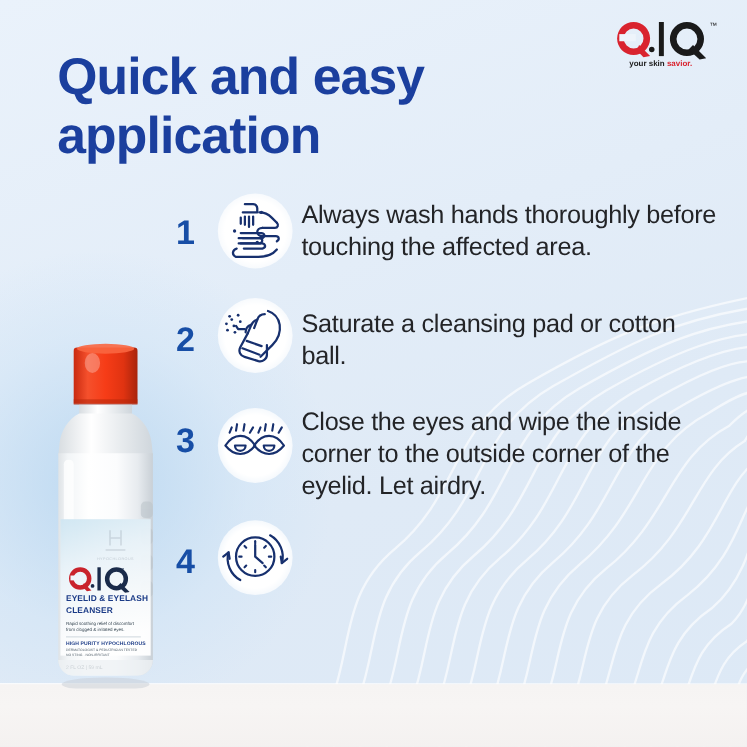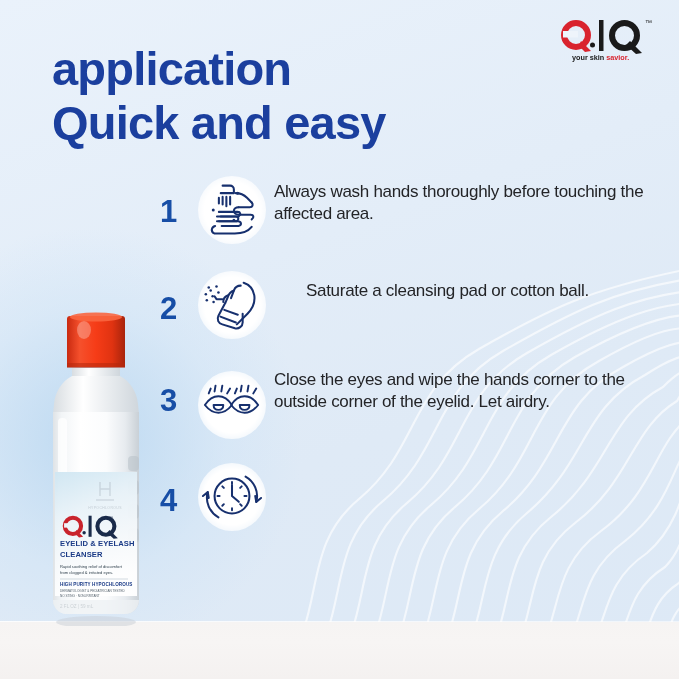--- a/index.html
+++ b/index.html
@@ -67,32 +67,32 @@
     position:relative;
   }
   .icon-disc {
     position:absolute; left:8px; top:8px; width:68px; height:68px;
     background:radial-gradient(circle at 50% 50%, #ffffff 58%, rgba(255,255,255,.55) 80%, rgba(255,255,255,0) 100%);
     border-radius:50%;
   }
   .step-icon svg { position:relative; z-index:2; }
   .step-text {
     flex:1 1 auto;
-    color:#232427; font-size:17px; line-height:1.27;
+    color:#232427; font-size:23px; line-height:1.27;
     letter-spacing:-.3px; padding-top:13px;
   }
 
   
   .step-1 { margin-bottom:11px; }
   .step-2 { margin-bottom:16px; }
   .step-3 { margin-bottom:8px; }
   .step-2 .step-num, .step-4 .step-num { padding-top:30px; }
   .step-3 .step-num { padding-top:22px; }
   .step-1 .step-num { padding-top:28px; }
-  .step-2 .step-text, .step-4 .step-text { padding-top:17px;margin-left:32px; }
+  .step-2 .step-text, .step-4 .step-text { padding-top:17px; }
   .step-3 .step-text { padding-top:6px; }
 
   
   #bottle { position:absolute; left:36px; top:306px; width:120px; height:320px; }
 </style>
 </head>
 <body>
 
 <div id="stage">
 
@@ -139,22 +139,22 @@
       <path d="M146 50 L170 74 L158 76 L138 58 Z" fill="#1a1a1a"></path>
     </g>
     <text x="176" y="18" font-family="'Liberation Sans',sans-serif" font-size="14" fill="#1a1a1a">™</text>
 
     <text x="30" y="88" font-family="'Liberation Sans',sans-serif" font-size="14.5" font-weight="700" fill="#1a1a1a">
       <tspan>your skin </tspan><tspan fill="#d9232e">savior.</tspan>
     </text>
   </svg>
 
   <div id="headline">
+    <div>Quick and easy</div>
     <div>application</div>
-    <div>Quick and easy</div>
   </div>
 
   <div id="steps">
 
     <div class="step step-1">
       <div class="step-num">1</div>
       <div class="step-icon">
         <div class="icon-disc"></div>
         <svg width="60" height="60" viewBox="0 0 64 64" fill="none" stroke="#17306e" stroke-width="2.2" stroke-linecap="round" stroke-linejoin="round">
           <path d="M22 6 h8 a4 4 0 0 1 4 4 v3"></path>
@@ -215,21 +215,21 @@
 
           <path d="M4 32 c4 -6 9 -9 14 -9 s10 3 14 9 c-4 5 -9 8 -14 8 s-10 -3 -14 -8 Z"></path>
           <path d="M13 32 c0 3 2 5 5 5 s5 -2 5 -5 Z"></path>
           <path d="M8 20 l2 -5 M14 18 l1 -6 M21 18 l1 -6 M27 20 l3 -5"></path>
 
           <path d="M31 32 c4 -6 9 -9 14 -9 s10 3 14 9 c-4 5 -9 8 -14 8 s-10 -3 -14 -8 Z"></path>
           <path d="M40 32 c0 3 2 5 5 5 s5 -2 5 -5 Z"></path>
           <path d="M35 20 l2 -5 M41 18 l1 -6 M48 18 l1 -6 M54 20 l3 -5"></path>
         </svg>
       </div>
-      <div class="step-text">Close the eyes and wipe the hands corner to the outside corner of the eyelid. Let airdry.</div>
+      <div class="step-text">Close the eyes and wipe the inside corner to the outside corner of the eyelid. Let airdry.</div>
     </div>
 
     <div class="step step-4">
       <div class="step-num">4</div>
       <div class="step-icon">
         <div class="icon-disc"></div>
         <svg width="62" height="62" viewBox="0 0 64 64" fill="none" stroke="#17306e" stroke-width="2.1" stroke-linecap="round" stroke-linejoin="round">
 
           <circle cx="32" cy="31" r="18"></circle>
           <path d="M32 20 v11 l7 6"></path>

